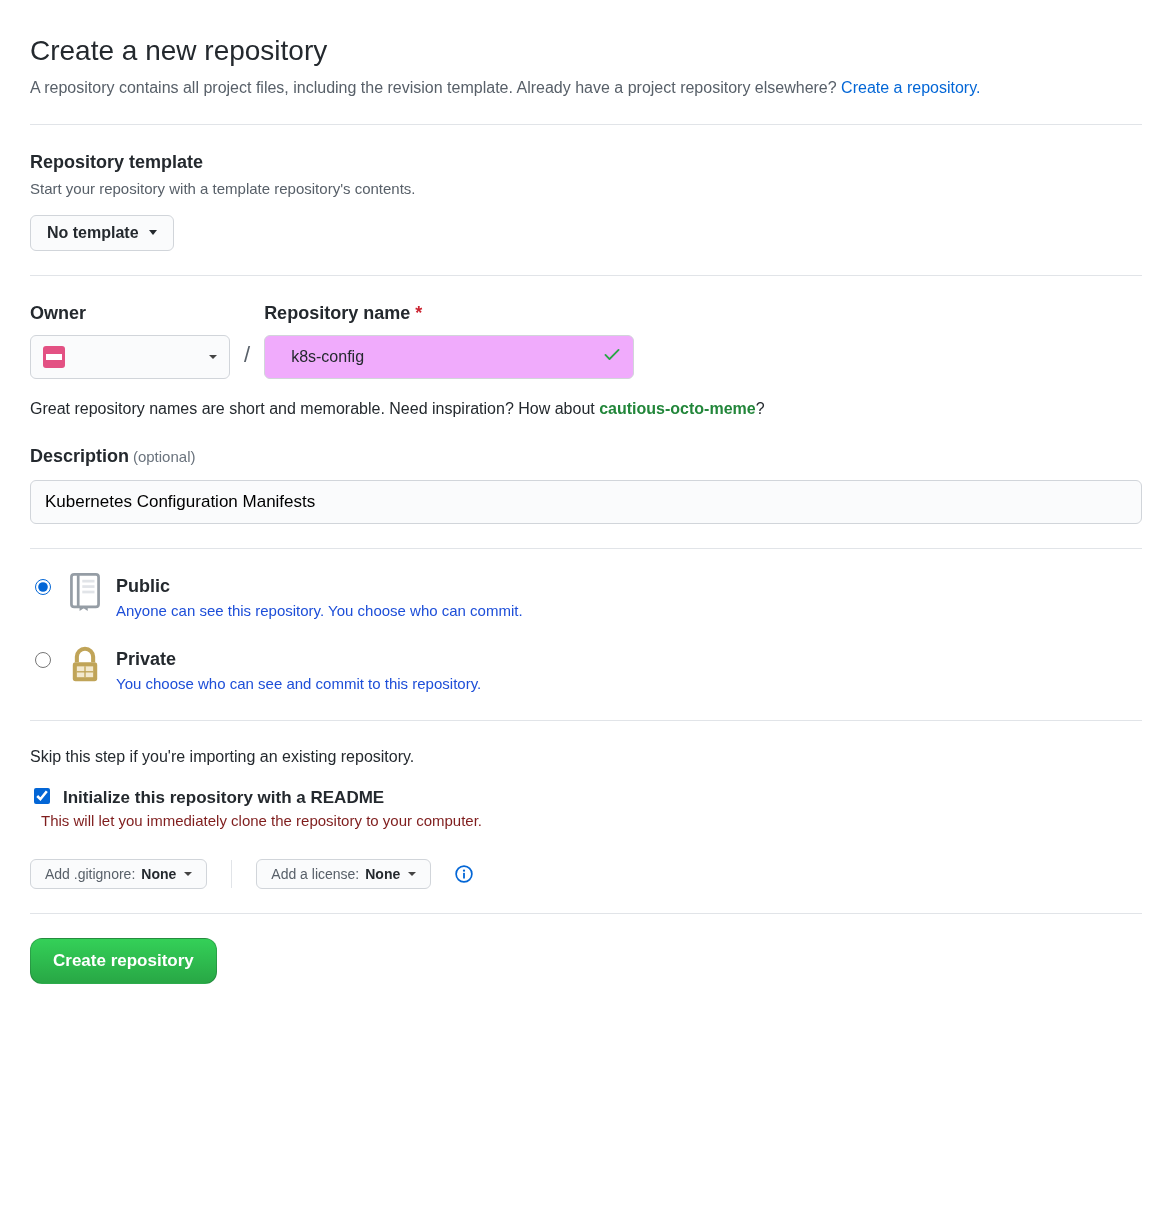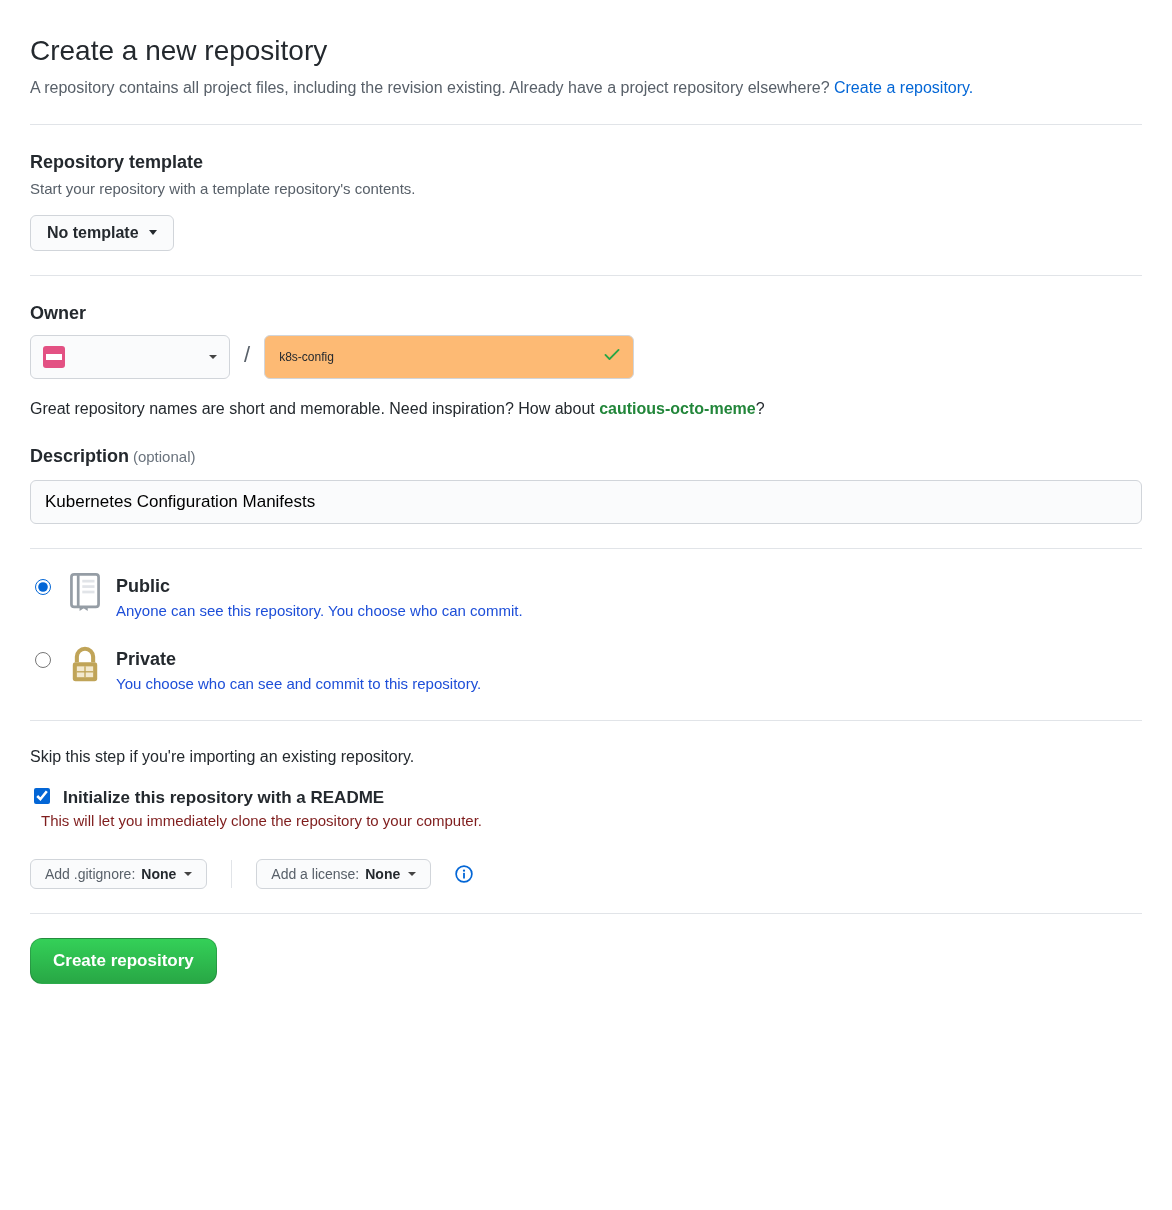--- a/index.html
+++ b/index.html
@@ -84,23 +84,23 @@
   }
   .slash { font-size: 22px; color: #586069; margin: 0 4px 8px; }
 
   .repo-input-wrap {
     position: relative;
     width: 370px;
   }
   input.text {
     width: 100%;
     height: 44px;
-    padding: 8px 40px 8px 14px;
-    font-size: 12px;
-    background: #fdba74;
+    padding: 8px 40px 8px 26px;
+    font-size: 16px;
+    background: #f0abfc;
     border: 1px solid #d1d5da;
     border-radius: 6px;
     color: #24292e;
   }
   .check-icon {
     position: absolute;
     right: 12px; top: 50%;
     transform: translateY(-50%);
   }
 
@@ -147,21 +147,21 @@
     cursor: pointer;
   }
 </style>
 </head>
 <body>
 
 
 
 <h1>Create a new repository</h1>
 <p class="subtitle">
-  <span>A repository contains all project files, including the revision existing. Already have a project repository elsewhere? </span>
+  <span>A repository contains all project files, including the revision template. Already have a project repository elsewhere? </span>
   <a href="#" class="link">Create a repository.</a>
 </p>
 
 <hr class="divider">
 
 <div class="section-heading">Repository template</div>
 <div class="section-sub">Start your repository with a template repository's contents.</div>
 <button class="btn">
   <span>No template</span>
   <span class="caret"></span>
@@ -172,20 +172,24 @@
 <div class="form-row">
   <div class="field-col">
     <div class="field-label">Owner</div>
     <div class="owner-picker">
       <span class="avatar"></span>
       <span class="caret-sm"></span>
     </div>
   </div>
   <div class="slash">/</div>
   <div class="field-col">
+    <div class="field-label">
+      <span>Repository name</span>
+      <span class="req">*</span>
+    </div>
     <div class="repo-input-wrap">
       <input class="text" type="text" value="k8s-config" style="">
       <span class="check-icon">
         <svg width="20" height="20" viewBox="0 0 16 16">
             <path fill="#28a745" d="M13.78 4.22a.75.75 0 010 1.06l-7.25 7.25a.75.75 0 01-1.06 0L2.22 9.28a.75.75 0 011.06-1.06L6 10.94l6.72-6.72a.75.75 0 011.06 0z"></path>
           </svg>
       </span>
     </div>
   </div>
 </div>

